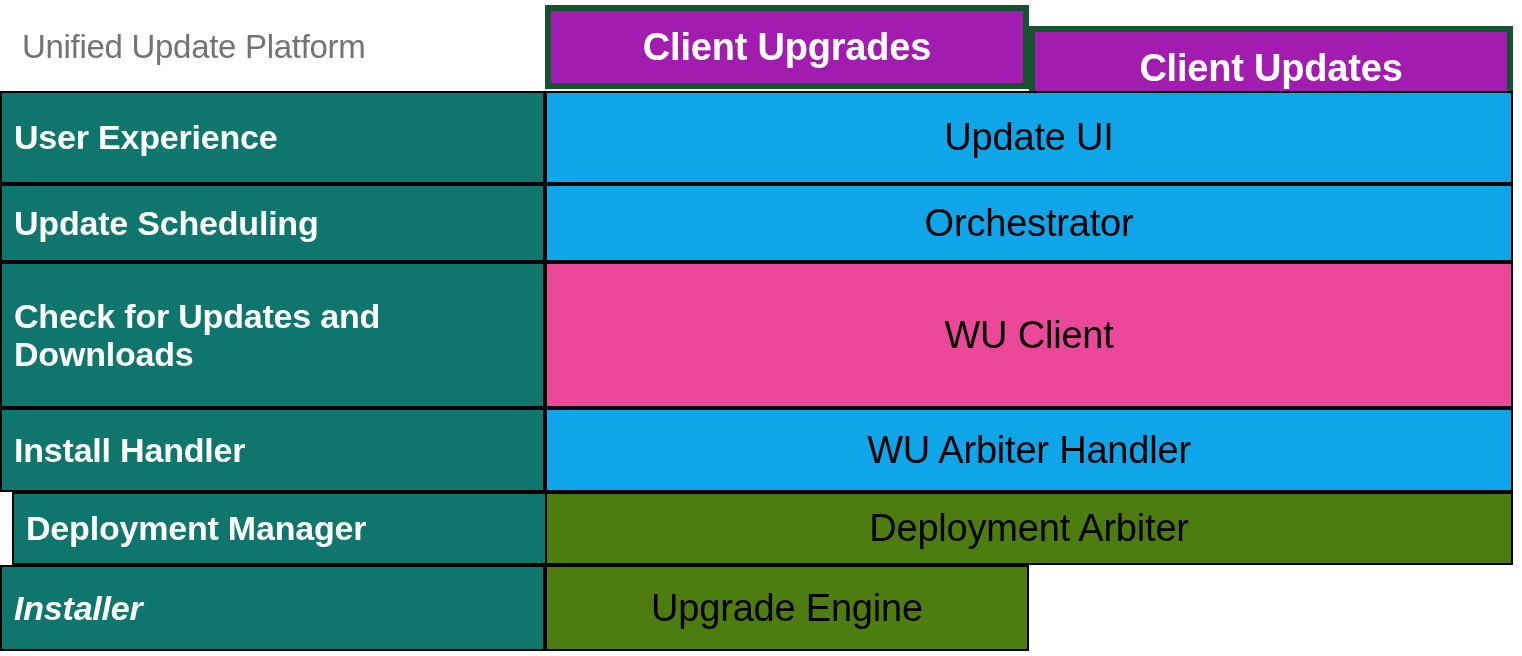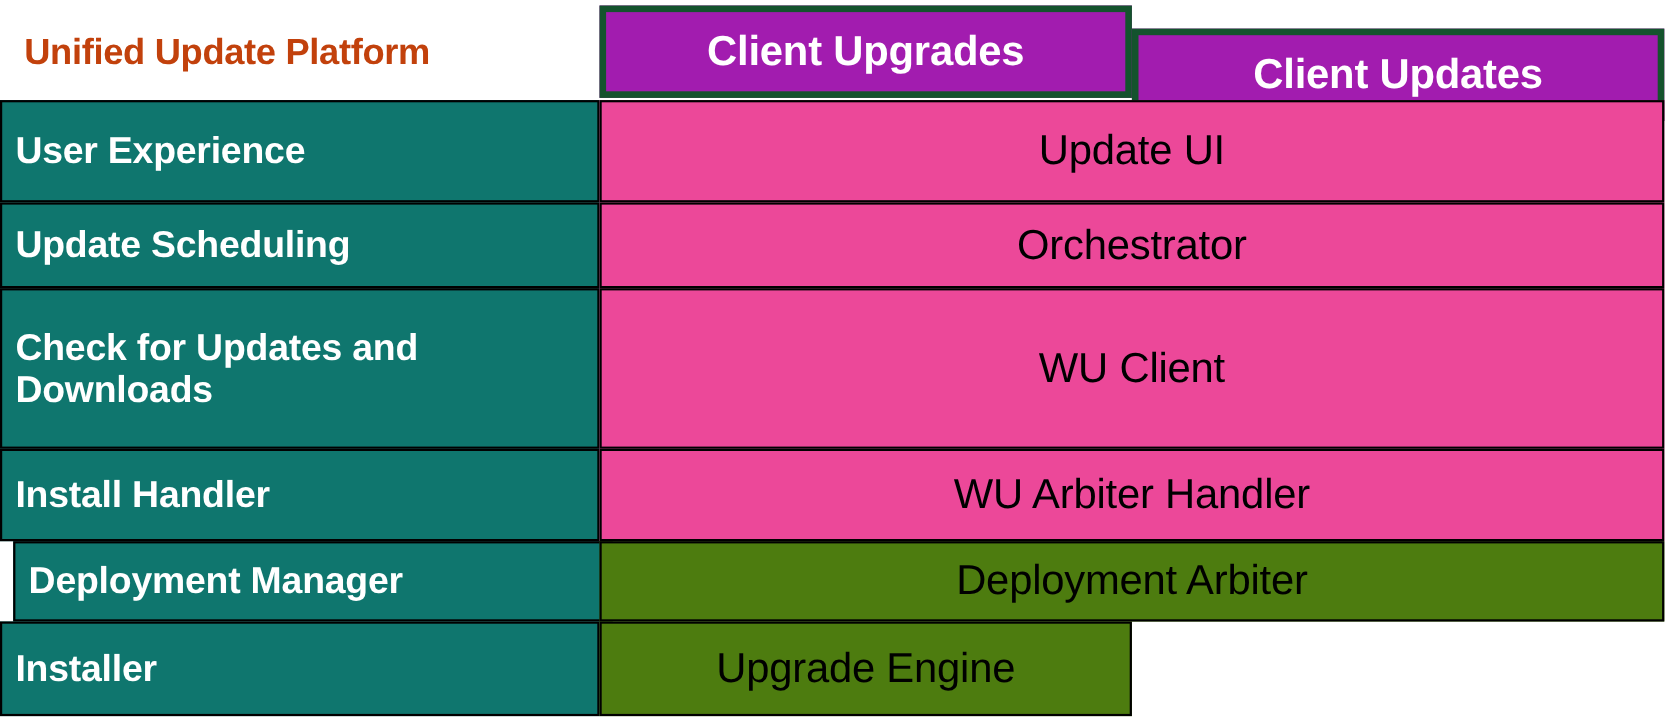--- a/index.html
+++ b/index.html
@@ -44,22 +44,22 @@
     justify-content: flex-start;
     text-align: left;
   }
   .row-label.two-line {
     align-items: center;
   }
 
   
   .corner-title {
     background: #ffffff;
-    color: #c2410c;
-    font-weight: bold;
+    color: #737373;
+    font-weight: normal;
     font-size: 33px;
     letter-spacing: -0.3px;
     padding-left: 22px;
     border: none;
     justify-content: flex-start;
   }
 
   
   .col-header {
     background: #a21caf;
@@ -75,21 +75,21 @@
   
   .content {
     color: #000000;
     font-weight: normal;
     font-size: 38px;
     letter-spacing: -0.2px;
     border: 2px solid #000000;
     justify-content: center;
     text-align: center;
   }
-  .fill-yellow { background: #ec4899; }
+  .fill-yellow { background: #0ea5e9; }
   .fill-green  { background: #ec4899; }
   .fill-gray   { background: #4d7c0f; }
 </style>
 </head>
 <body>
 
 <div id="uup-table">
 
   <div class="cell corner-title" style="left:0px; top:5px; width:545px; height:84px;">Unified Update Platform</div>
 
@@ -105,16 +105,16 @@
 
   <div class="cell row-label two-line" style="left:0px; top:262px; width:545px; height:146px;">Check for Updates and Downloads</div>
   <div class="cell content fill-green" style="left:545px; top:262px; width:968px; height:146px;">WU Client</div>
 
   <div class="cell row-label" style="left:0px; top:408px; width:545px; height:84px;">Install Handler</div>
   <div class="cell content fill-yellow" style="left:545px; top:408px; width:968px; height:84px;">WU Arbiter Handler</div>
 
   <div class="cell row-label" style="left:12px; top:492px; width:545px; height:73px;">Deployment Manager</div>
   <div class="cell content fill-gray" style="left:545px; top:492px; width:968px; height:73px;">Deployment Arbiter</div>
 
-  <div class="cell row-label" style="left:0px; top:565px; width:545px; height:86px;">Installer</div>
+  <div class="cell row-label" style="left:0px; top:565px; width:545px; height:86px;font-style:italic;">Installer</div>
   <div class="cell content fill-gray" style="left:545px; top:565px; width:484px; height:86px;">Upgrade Engine</div>
 
 </div>
 
 </body></html>

